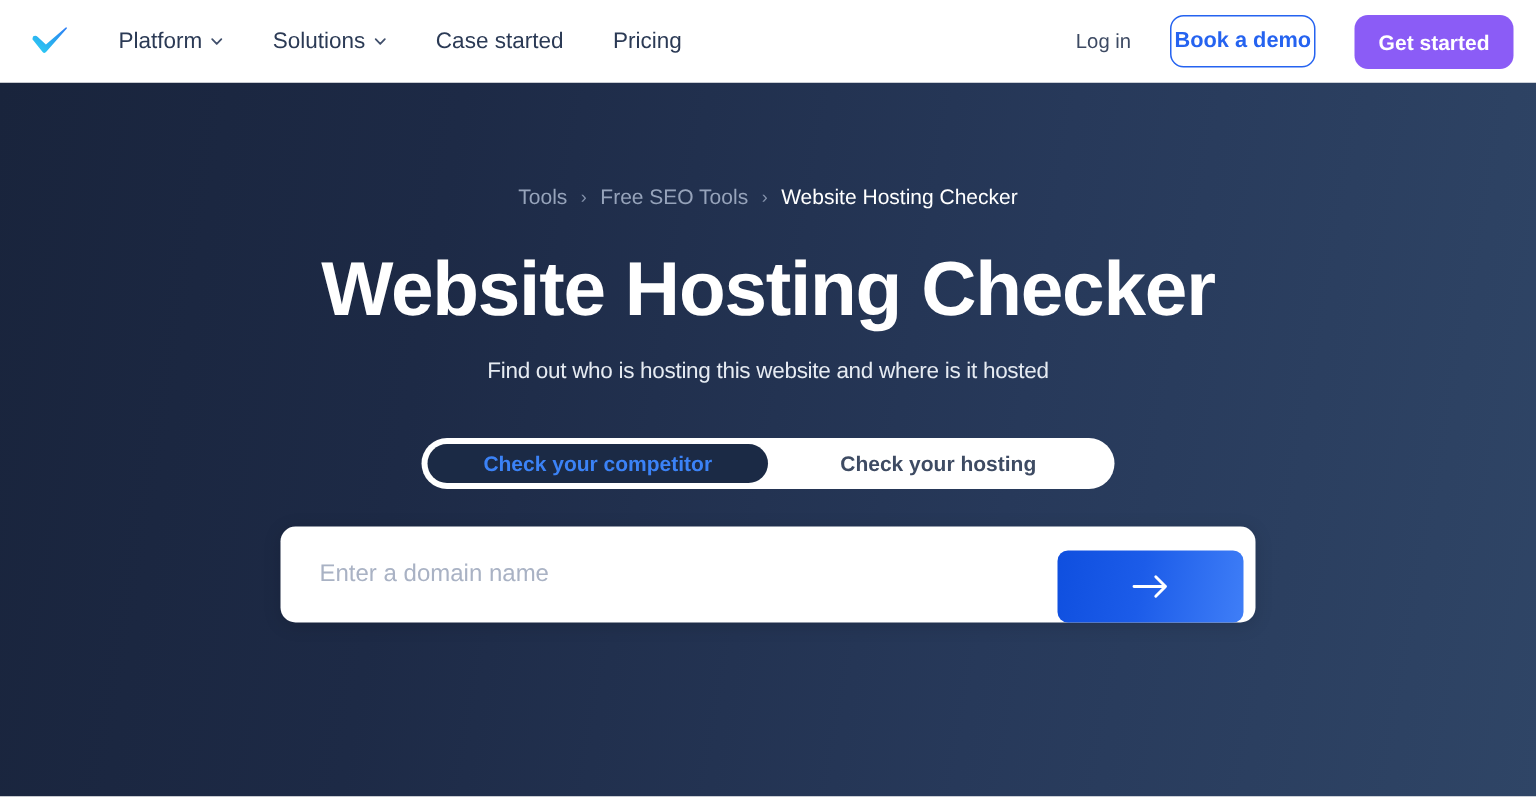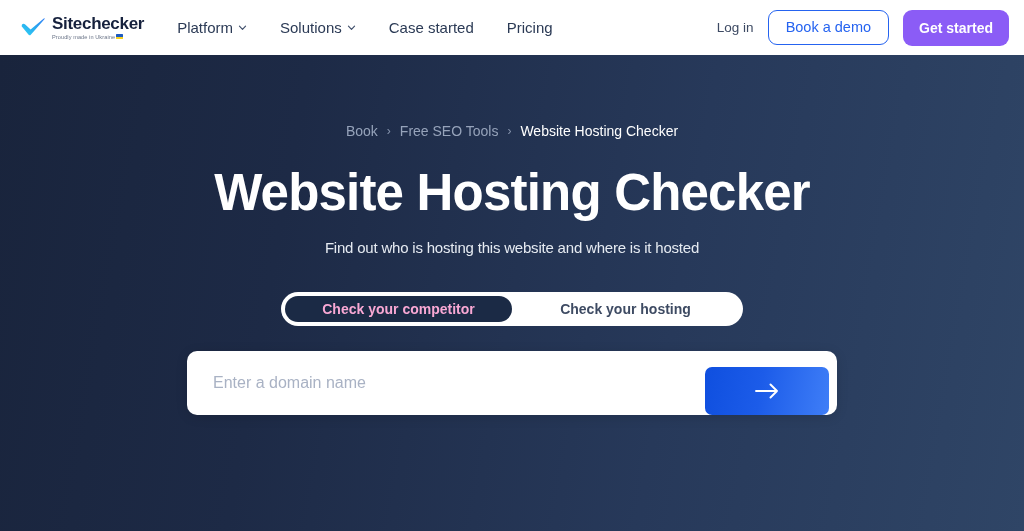--- a/index.html
+++ b/index.html
@@ -91,37 +91,37 @@
   .chev {
     width: 9px;
     height: 9px;
     display: block;
   }
 
   .header-right {
     margin-left: auto;
     display: flex;
     align-items: center;
-    gap: 14px;
+    gap: 26px;
   }
   .login-link {
     font-size: 13.5px;
     color: #3d4a63;
     font-weight: 500;
     cursor: pointer;
     white-space: nowrap;
   }
   .btn-demo {
     font-size: 14.5px;
-    font-weight: 400;
+    font-weight: 700;
     color: #2563f0;
     background: #ffffff;
     border: 1.6px solid #2563f0;
     border-radius: 9px;
-    padding: 9px 17px;
+    padding: 9px 2px;
     cursor: pointer;
     white-space: nowrap;
     line-height: 1;
     font-family: "Liberation Sans", sans-serif;
   }
   .btn-started {
     font-size: 14px;
     font-weight: 700;
     color: #ffffff;
     background: #8b5cf6;
@@ -214,21 +214,21 @@
     font-weight: 700;
     color: #3e4b63;
     cursor: pointer;
     white-space: nowrap;
     background: transparent;
     border: none;
     font-family: "Liberation Sans", sans-serif;
   }
   .toggle-opt.active {
     background: #1b2a45;
-    color: #f9a8d4;
+    color: #3b82f6;
   }
 
   
   .search-box {
     margin-top: 25px;
     width: 650px;
     height: 64px;
     background: #ffffff;
     border-radius: 10px;
     display: flex;
@@ -275,24 +275,20 @@
     <svg class="logo-check" viewBox="0 0 26 22">
       <defs>
         <linearGradient id="lgCheck" x1="0" y1="1" x2="1" y2="0">
           <stop offset="0%" stop-color="#2fd3f5"></stop>
           <stop offset="55%" stop-color="#29a6ef"></stop>
           <stop offset="100%" stop-color="#2f7df5"></stop>
         </linearGradient>
       </defs>
       <path d="M1.6 9.2 L8.4 17.6 Q9.6 19 11 17.4 L24.4 2.2 Q25.4 1 23.8 1.4 L10.6 12.6 L5.2 7.6 Q3.6 6.2 2 7.4 Z" fill="url(#lgCheck)"></path>
     </svg>
-    <span class="logo-text-wrap">
-      <span class="logo-name">Sitechecker</span>
-      <span class="logo-tagline"><span>Proudly made in Ukraine</span><span class="flag-ua"></span></span>
-    </span>
   </a>
 
   <nav class="nav">
     <span class="nav-item">
       <span>Platform</span>
       <svg class="chev" viewBox="0 0 10 10">
         <path d="M1.6 3.4 L5 7 L8.4 3.4" fill="none" stroke="#41506c" stroke-width="1.3" stroke-linecap="round" stroke-linejoin="round"></path>
       </svg>
     </span>
     <span class="nav-item">
@@ -313,21 +309,21 @@
     <span class="login-link">Log in</span>
     <button class="btn-demo">Book a demo</button>
     <button class="btn-started">Get started</button>
   </div>
 </header>
 
 <section class="hero">
   <div class="hero-inner">
 
     <div class="breadcrumb">
-      <span class="bc-link">Book</span>
+      <span class="bc-link">Tools</span>
       <span class="bc-sep">›</span>
       <span class="bc-link">Free SEO Tools</span>
       <span class="bc-sep">›</span>
       <span class="bc-current">Website Hosting Checker</span>
     </div>
 
     <h1 class="hero-title">Website Hosting Checker</h1>
     <p class="hero-sub">Find out who is hosting this website and where is it hosted</p>
 
     <div class="toggle">

